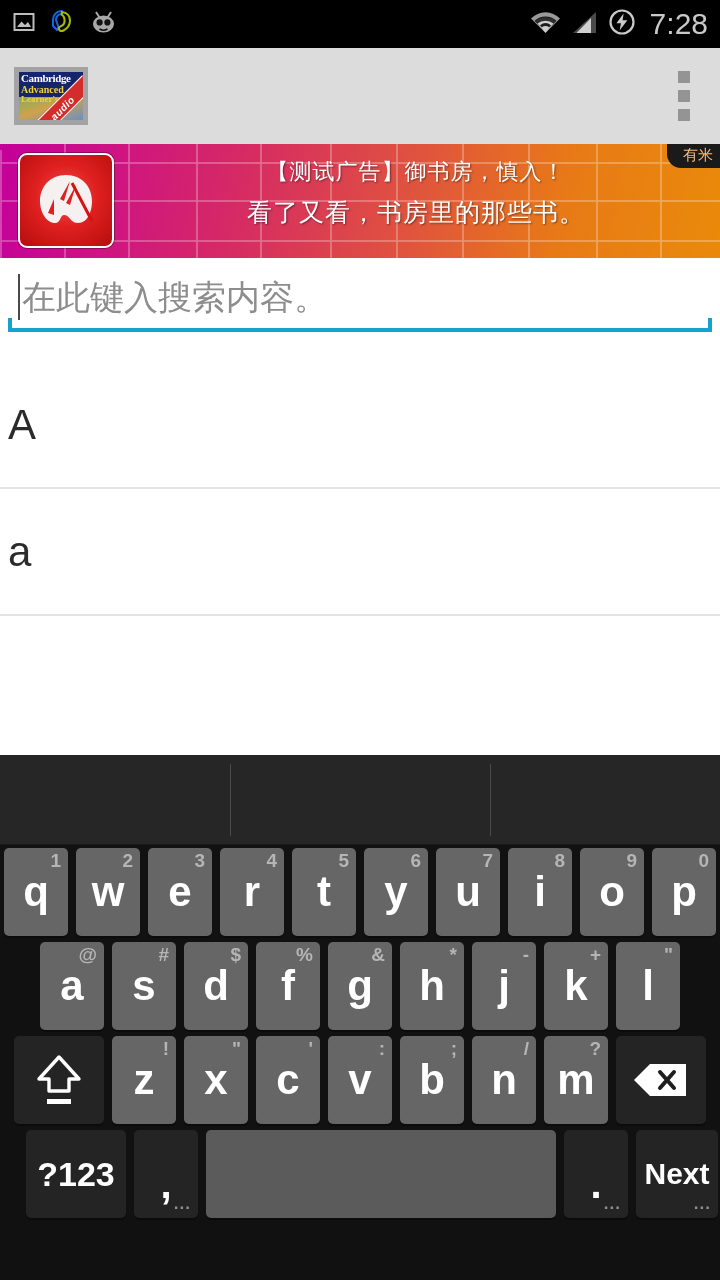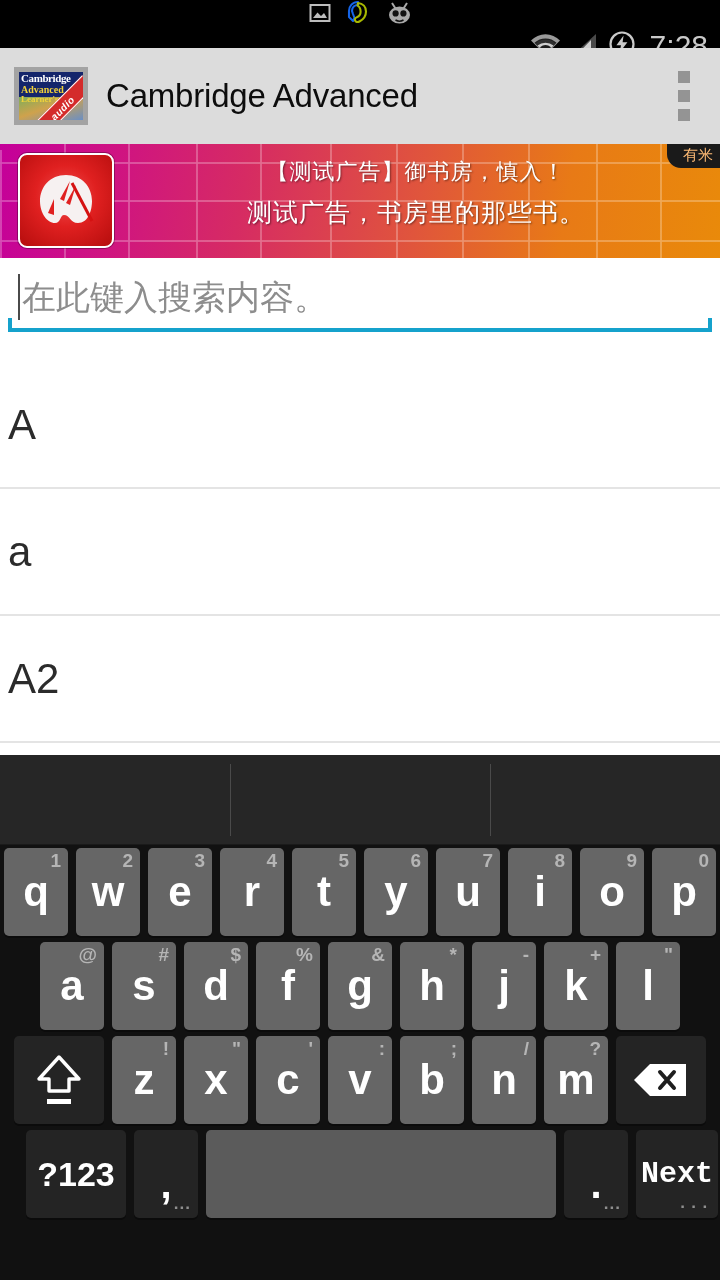--- a/index.html
+++ b/index.html
@@ -9,21 +9,20 @@
     font-family:"Liberation Sans", sans-serif;
     overflow:hidden;
   }
   #screen { position:relative; width:720px; height:1280px; background:#fff; }
 
   
   .statusbar {
     position:absolute; left:0; top:0; width:720px; height:48px;
     background:#000; display:flex; align-items:center;
     padding:0 12px;
-    flex-direction:column;
   }
   .sb-left { display:flex; align-items:center; gap:14px; }
   .sb-right { margin-left:auto; display:flex; align-items:center; gap:10px; }
   .sb-clock {
     color:#c9c9c9; font-size:30px; font-weight:400; letter-spacing:0px;
     line-height:1; padding-left:4px;
   }
 
   
   .actionbar {
@@ -161,21 +160,21 @@
   .key .glyph { display:flex; align-items:center; justify-content:center; }
   .key.r1k { width:64px; }
   .key.r2k { width:64px; }
   .key.r3k { width:64px; }
   .key.shift { width:90px; }
   .key.bksp { width:90px; }
   .key.sym  { width:100px; font-size:34px; }
   .key.comma{ width:64px; font-size:40px; }
   .key.period{ width:64px; font-size:40px; }
   .key.spacebar { width:350px; }
-  .key.next { width:82px; font-size:30px;font-family:Liberation Mono, monospace; }
+  .key.next { width:82px; font-size:30px; }
 
   .lowleft { align-items:flex-end; padding-bottom:14px; }
 </style>
 </head>
 <body>
 
 <div id="screen">
 
   <div class="statusbar">
     <div class="sb-left">
@@ -230,21 +229,20 @@
 
   <div class="actionbar">
     <div class="app-icon">
       <div class="ai-top"></div>
       <div class="ai-bot"></div>
       <div class="ai-t1">Cambridge</div>
       <div class="ai-t2">Advanced</div>
       <div class="ai-t3">Learner's</div>
       <div class="ai-ribbon">audio</div>
     </div>
-    <div class="ab-title">Cambridge Advanced</div>
     <div class="overflow">
       <i></i>
       <i></i>
       <i></i>
     </div>
   </div>
 
   <div class="ad">
     <div class="ad-grid">
       <i style="left:0;top:18px;width:720px;height:2px"></i>
@@ -267,43 +265,40 @@
         <path d="M36 10 C20 10 10 22 10 36 C10 48 17 58 25 58 C31 58 30 50 34 50 C40 50 40 58 48 58 C58 58 62 46 62 36 C62 22 52 10 36 10 Z
                  M27 30 a5.5 5.5 0 1 0 0.01 0 M46 30 a5.5 5.5 0 1 0 0.01 0" fill="#f6f1f1"></path>
         <path d="M40 16 L30 34 L34 36 Z" fill="#e02020"></path>
         <path d="M46 20 L36 38 L40 40 Z" fill="#e02020"></path>
         <path d="M24 34 L18 48 L24 50 Z" fill="#e02020"></path>
         <path d="M42 18 L62 56" stroke="#d51212" stroke-width="3" fill="none"></path>
       </svg>
     </div>
     <div class="ad-text">
       <div class="ad-line1">【测试广告】御书房，慎入！</div>
-      <div class="ad-line2">测试广告，书房里的那些书。</div>
+      <div class="ad-line2">看了又看，书房里的那些书。</div>
     </div>
     <div class="ad-tag">有米</div>
   </div>
 
   <div class="searchwrap">
     <div class="searchbox">
       <div class="caret"></div>
       <div class="search-ph">在此键入搜索内容。</div>
       <div class="sb-corner-l"></div>
       <div class="sb-corner-r"></div>
     </div>
   </div>
 
   <div class="list">
     <div class="row">
       <span class="row-label">A</span>
     </div>
     <div class="row">
       <span class="row-label">a</span>
-    </div>
-    <div class="row">
-      <span class="row-label">A2</span>
     </div>
   </div>
 
   <div class="keyboard">
 
     <div class="suggest">
       <div class="divider" style="left:230px"></div>
       <div class="divider" style="left:490px"></div>
       <span style="position:absolute;left:0;top:28px;width:230px;text-align:center;color:#ddd;font-size:26px"></span>
       <span style="position:absolute;left:231px;top:28px;width:259px;text-align:center;color:#ddd;font-size:26px"></span>

